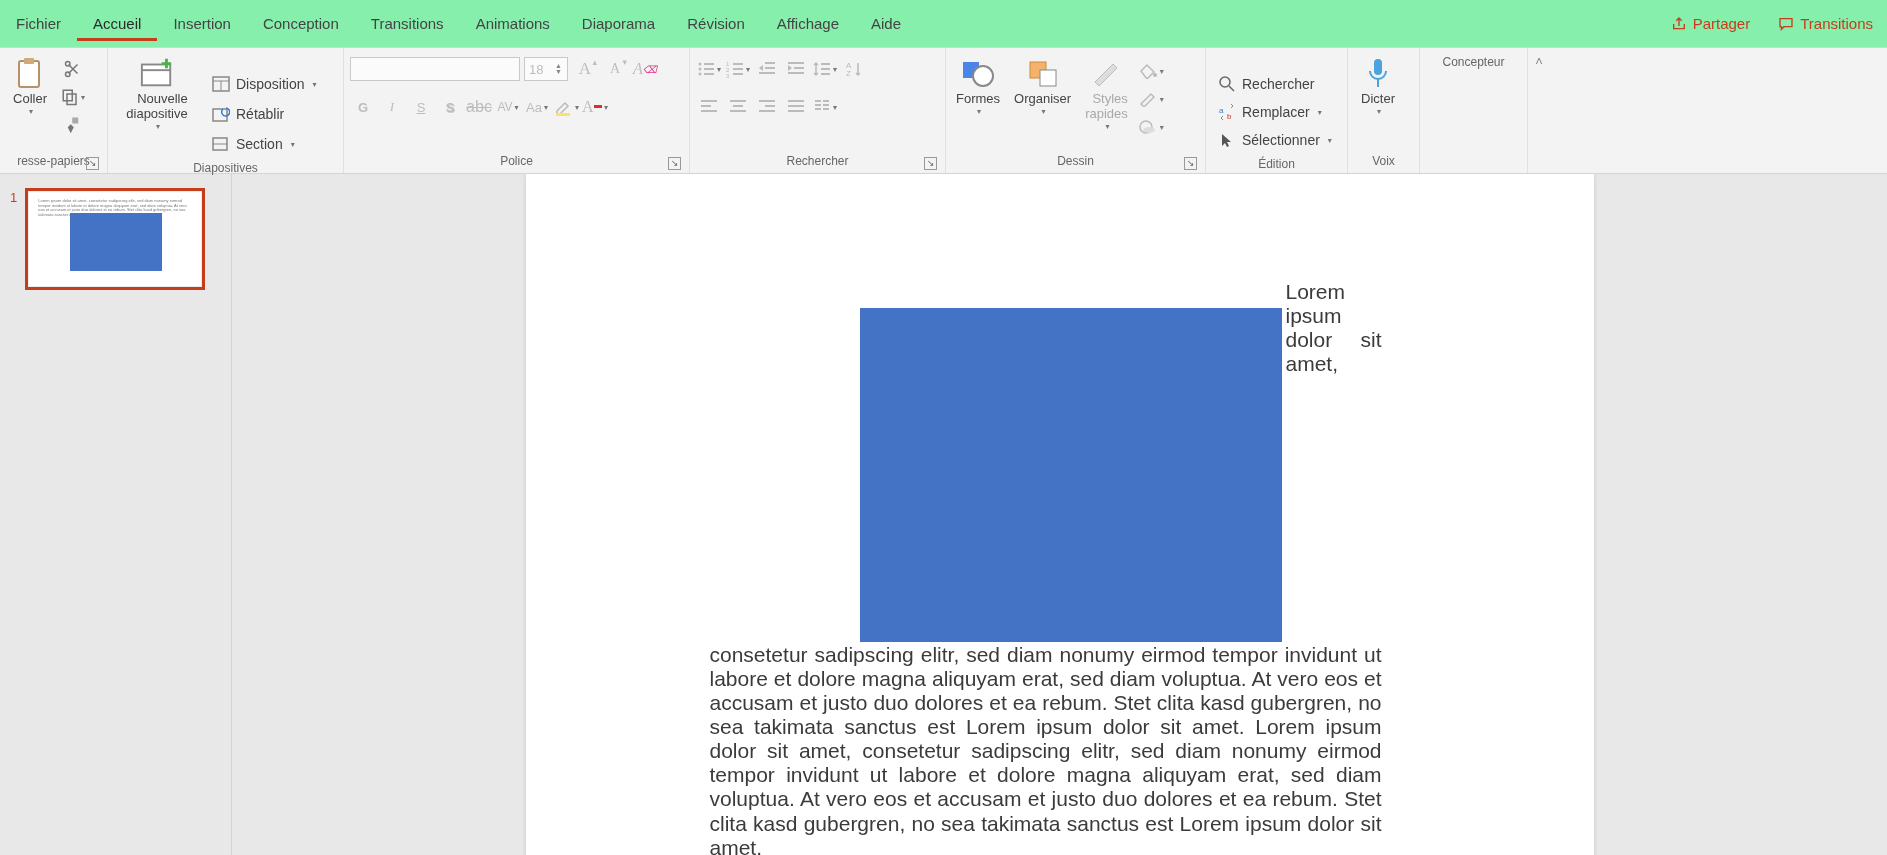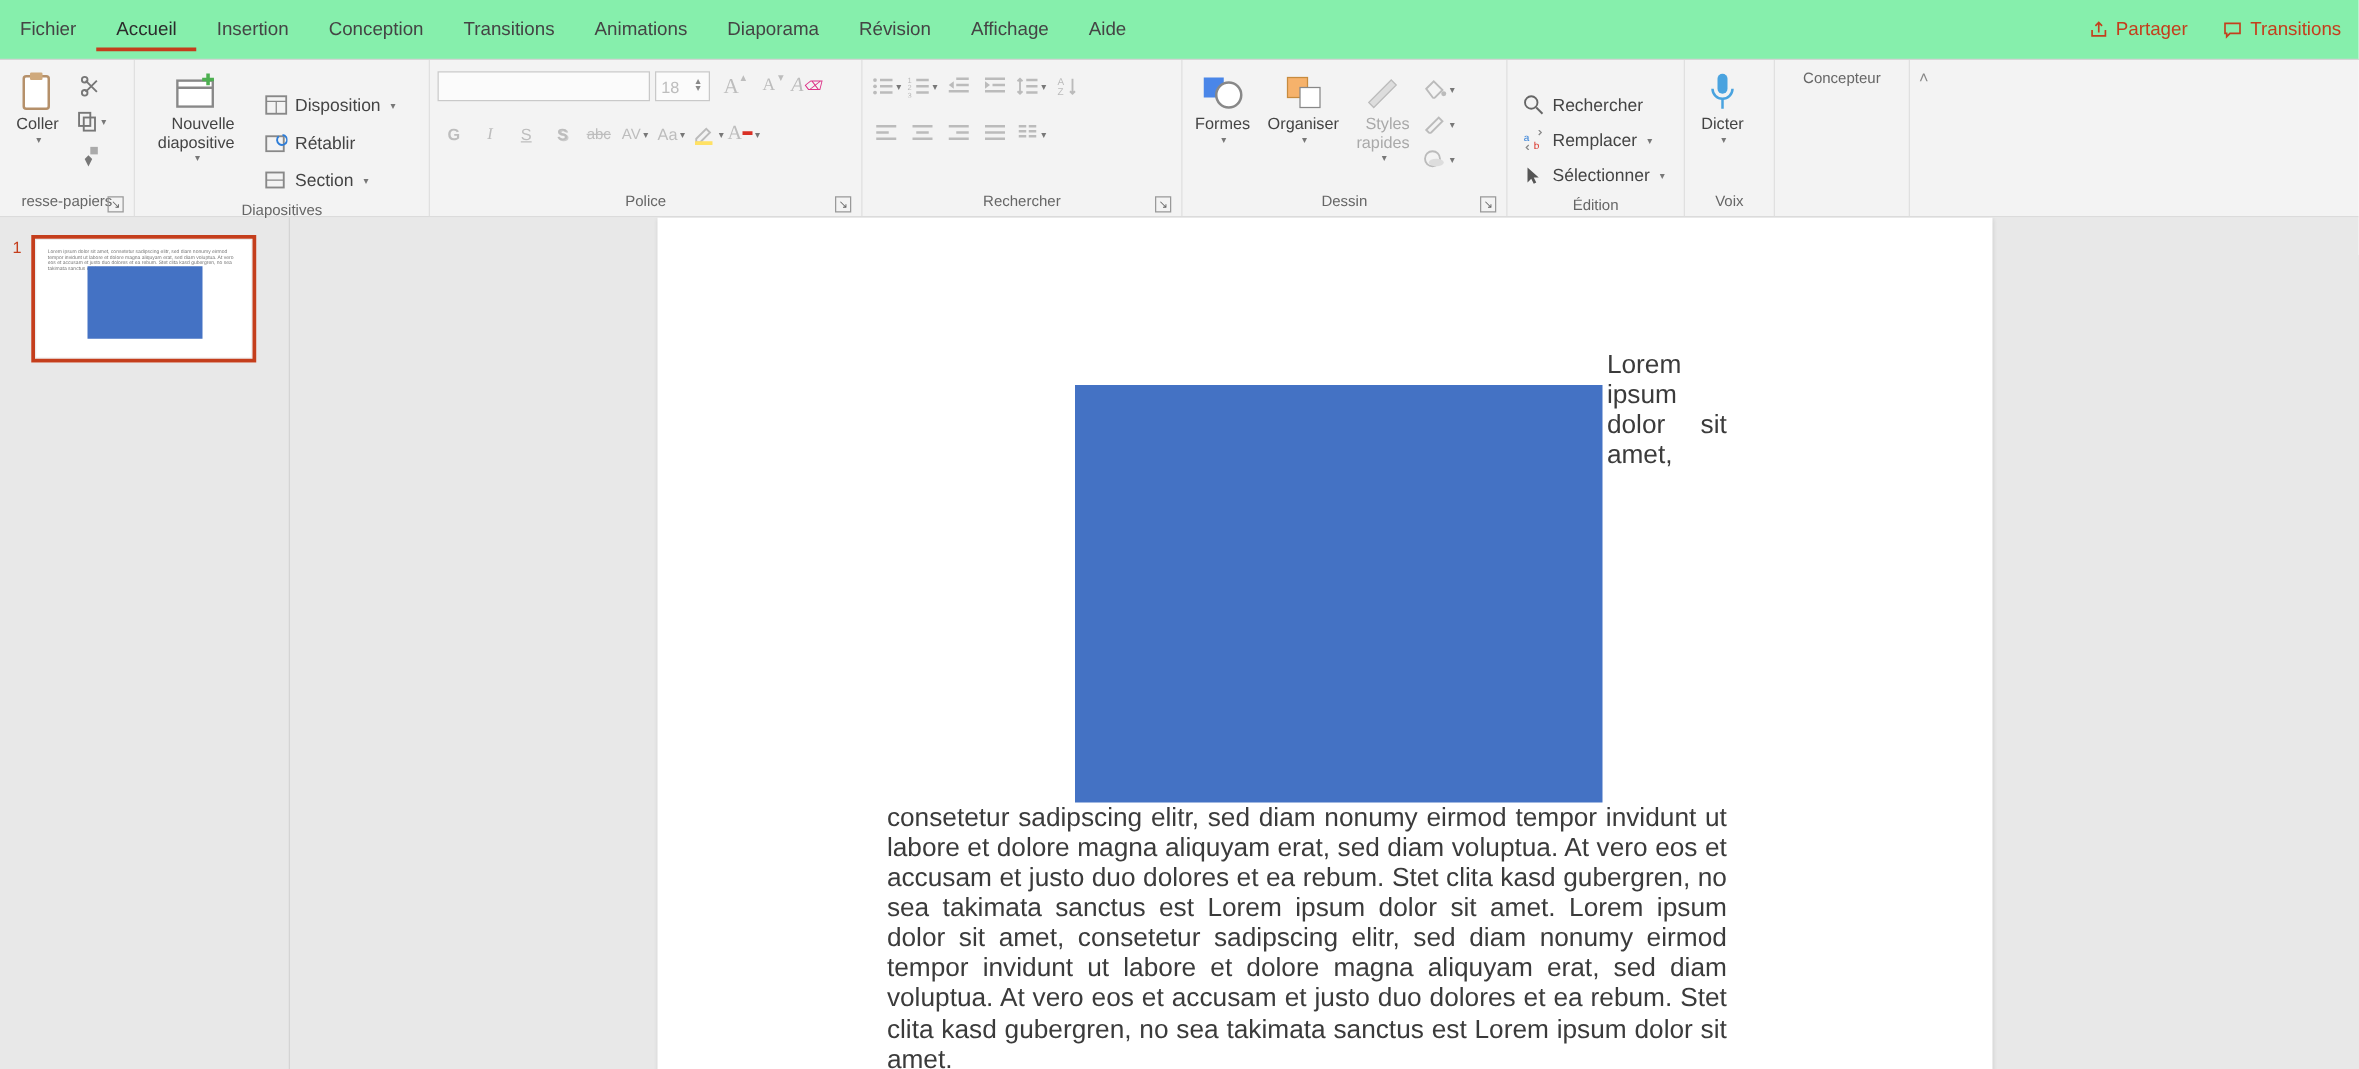--- a/index.html
+++ b/index.html
@@ -358,21 +358,21 @@
         </div>
         <div class="small-btn disabled" style="font-family:serif;font-size:17px;color:#bdbdbd;position:relative">A<span style="font-size:9px;position:absolute;top:1px;right:1px">▴</span></div>
         <div class="small-btn disabled" style="font-family:serif;font-size:14px;color:#bdbdbd;position:relative">A<span style="font-size:9px;position:absolute;top:1px;right:1px">▾</span></div>
         <div class="small-btn disabled" style="font-family:serif;font-style:italic;color:#bdbdbd;font-size:16px">A<span style="font-size:10px;color:#d38;">⌫</span></div>
       </div>
       <div class="small-row" style="gap:3px;">
         <div class="small-btn disabled" style="font-weight:700">G</div>
         <div class="small-btn disabled" style="font-style:italic;font-family:serif">I</div>
         <div class="small-btn disabled" style="text-decoration:underline">S</div>
         <div class="small-btn disabled" style="font-weight:700;text-shadow:1px 1px #ccc">S</div>
-        <div class="small-btn disabled" style="text-decoration:line-through;font-size:12px">abc</div>
+        <div class="small-btn disabled" style="text-decoration:line-through;font-size:16px">abc</div>
         <div class="small-btn disabled" style="font-size:12px">
             <span>AV</span>
             <span class="caret">▾</span>
           </div>
         <div class="small-btn disabled" style="font-size:13px">
             <span>Aa</span>
             <span class="caret">▾</span>
           </div>
         <div class="small-btn disabled">
             <svg width="20" height="20" viewBox="0 0 20 20">

